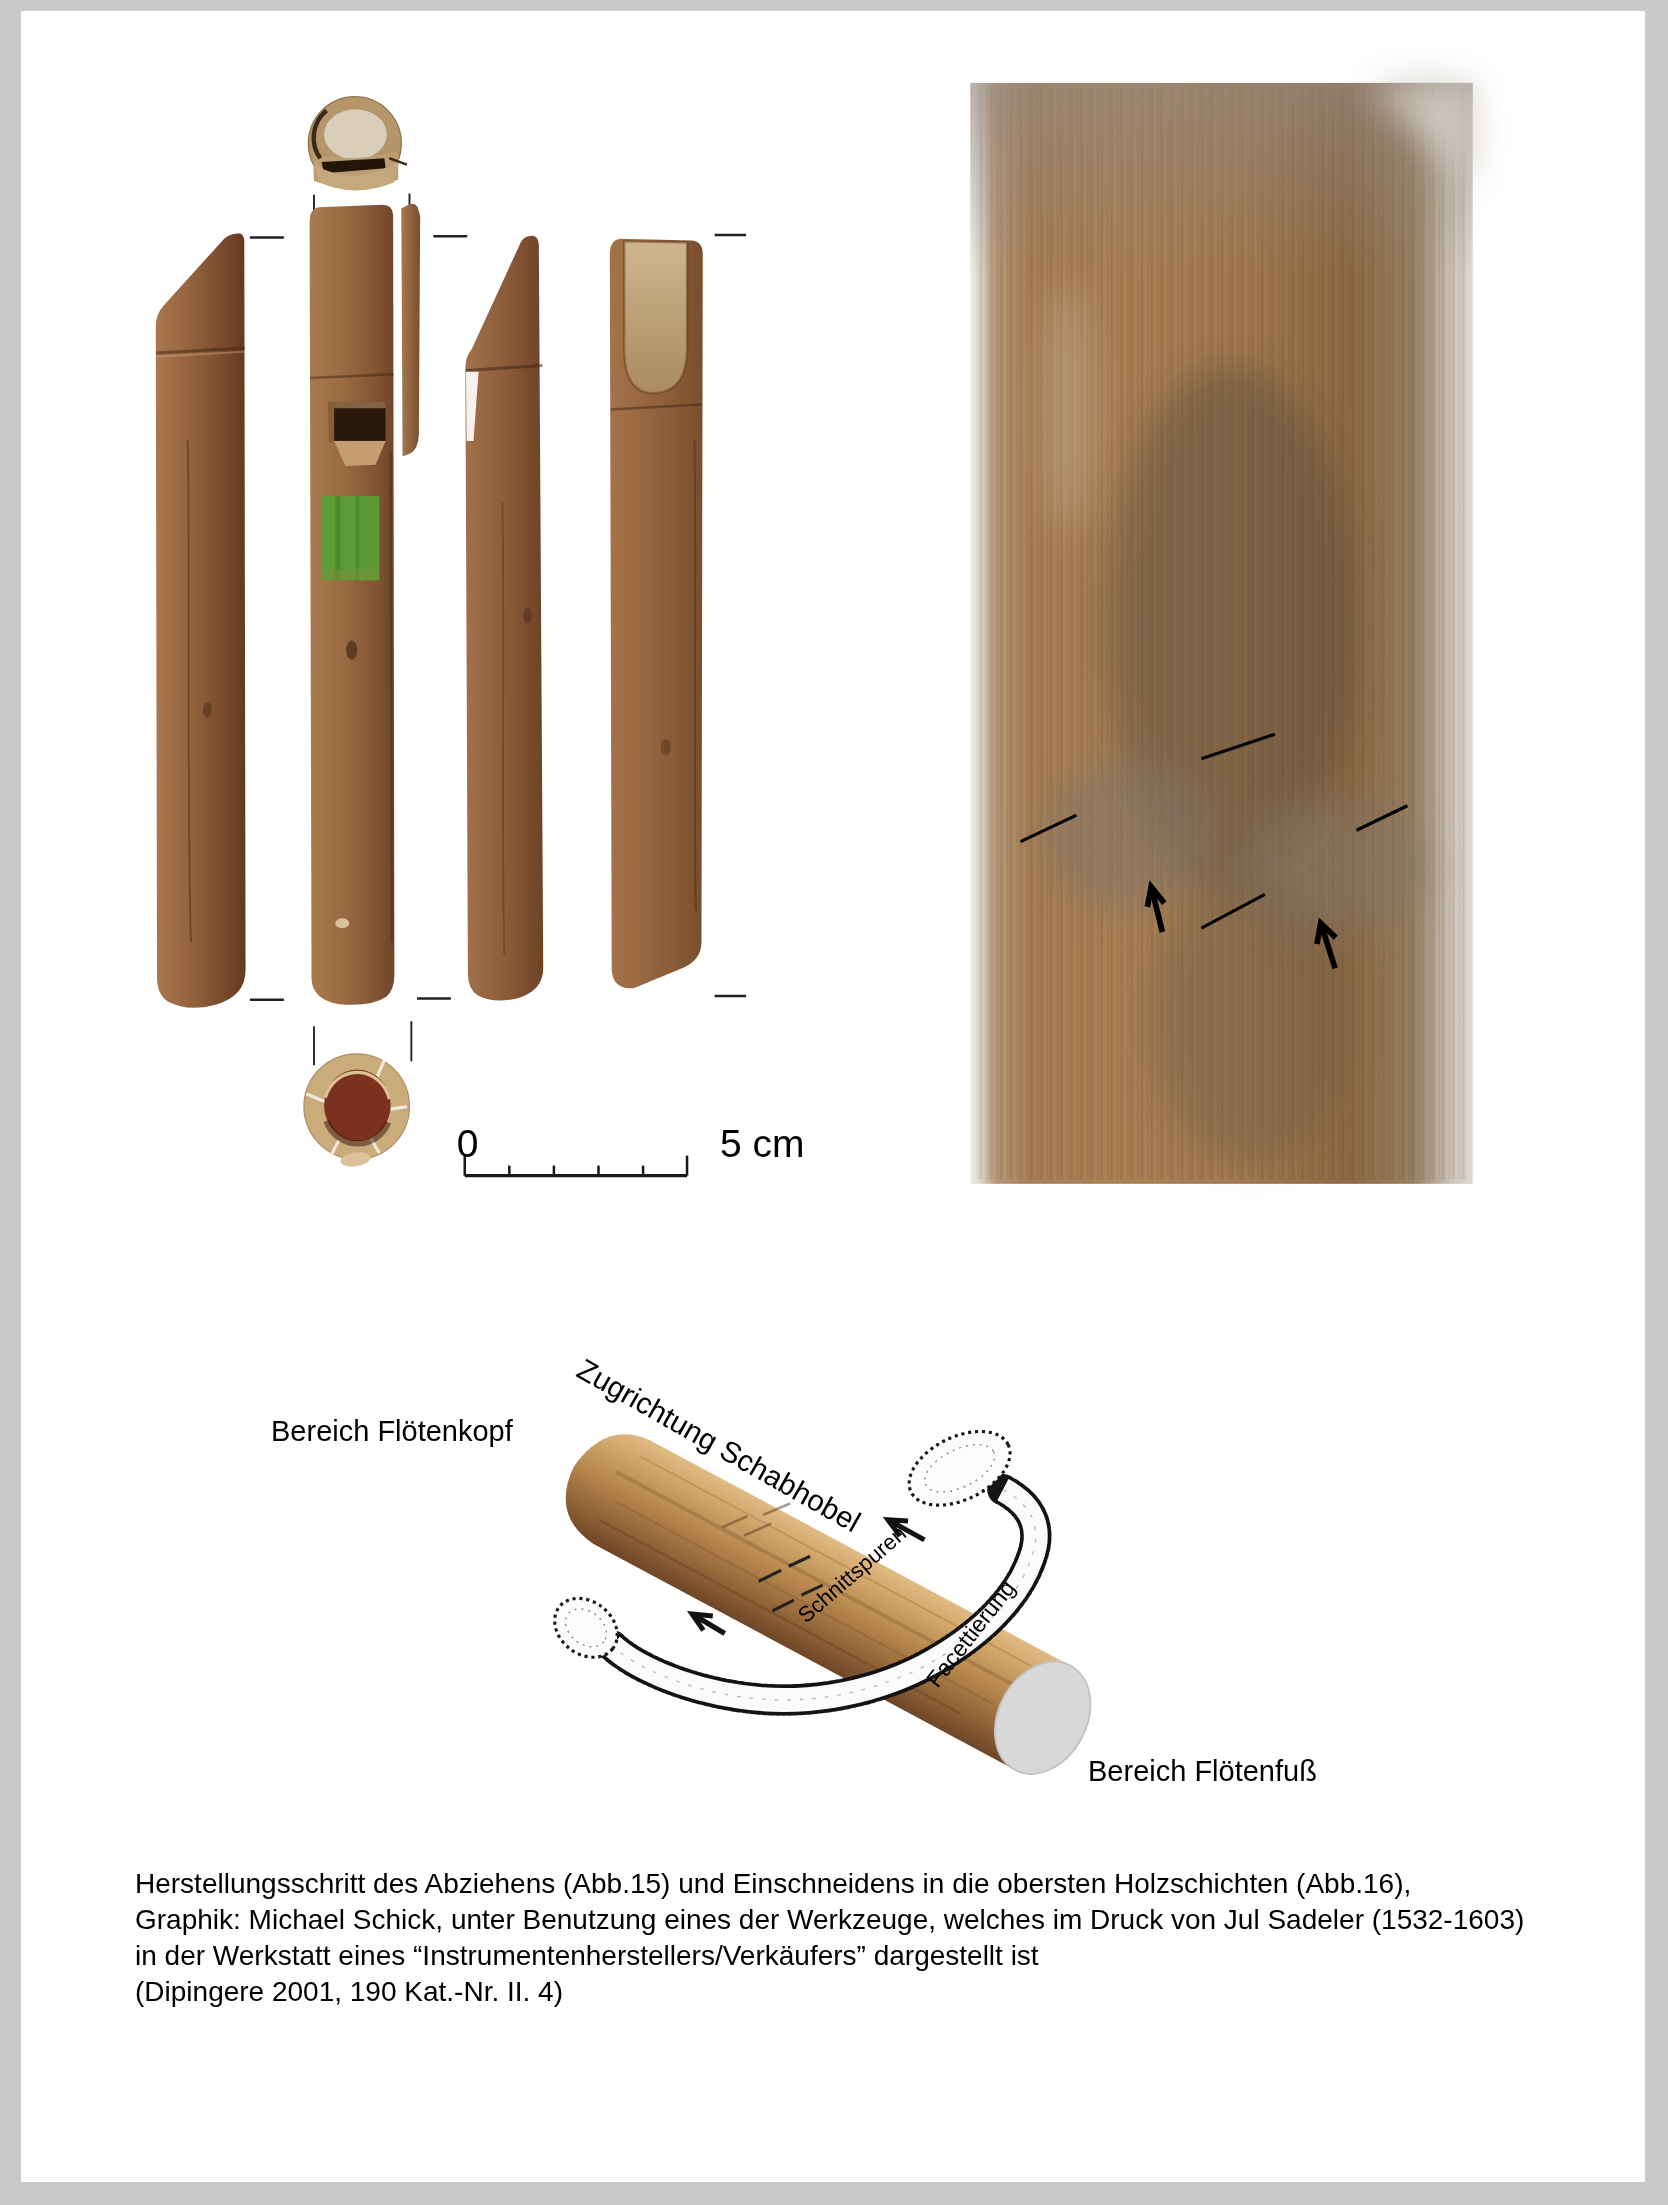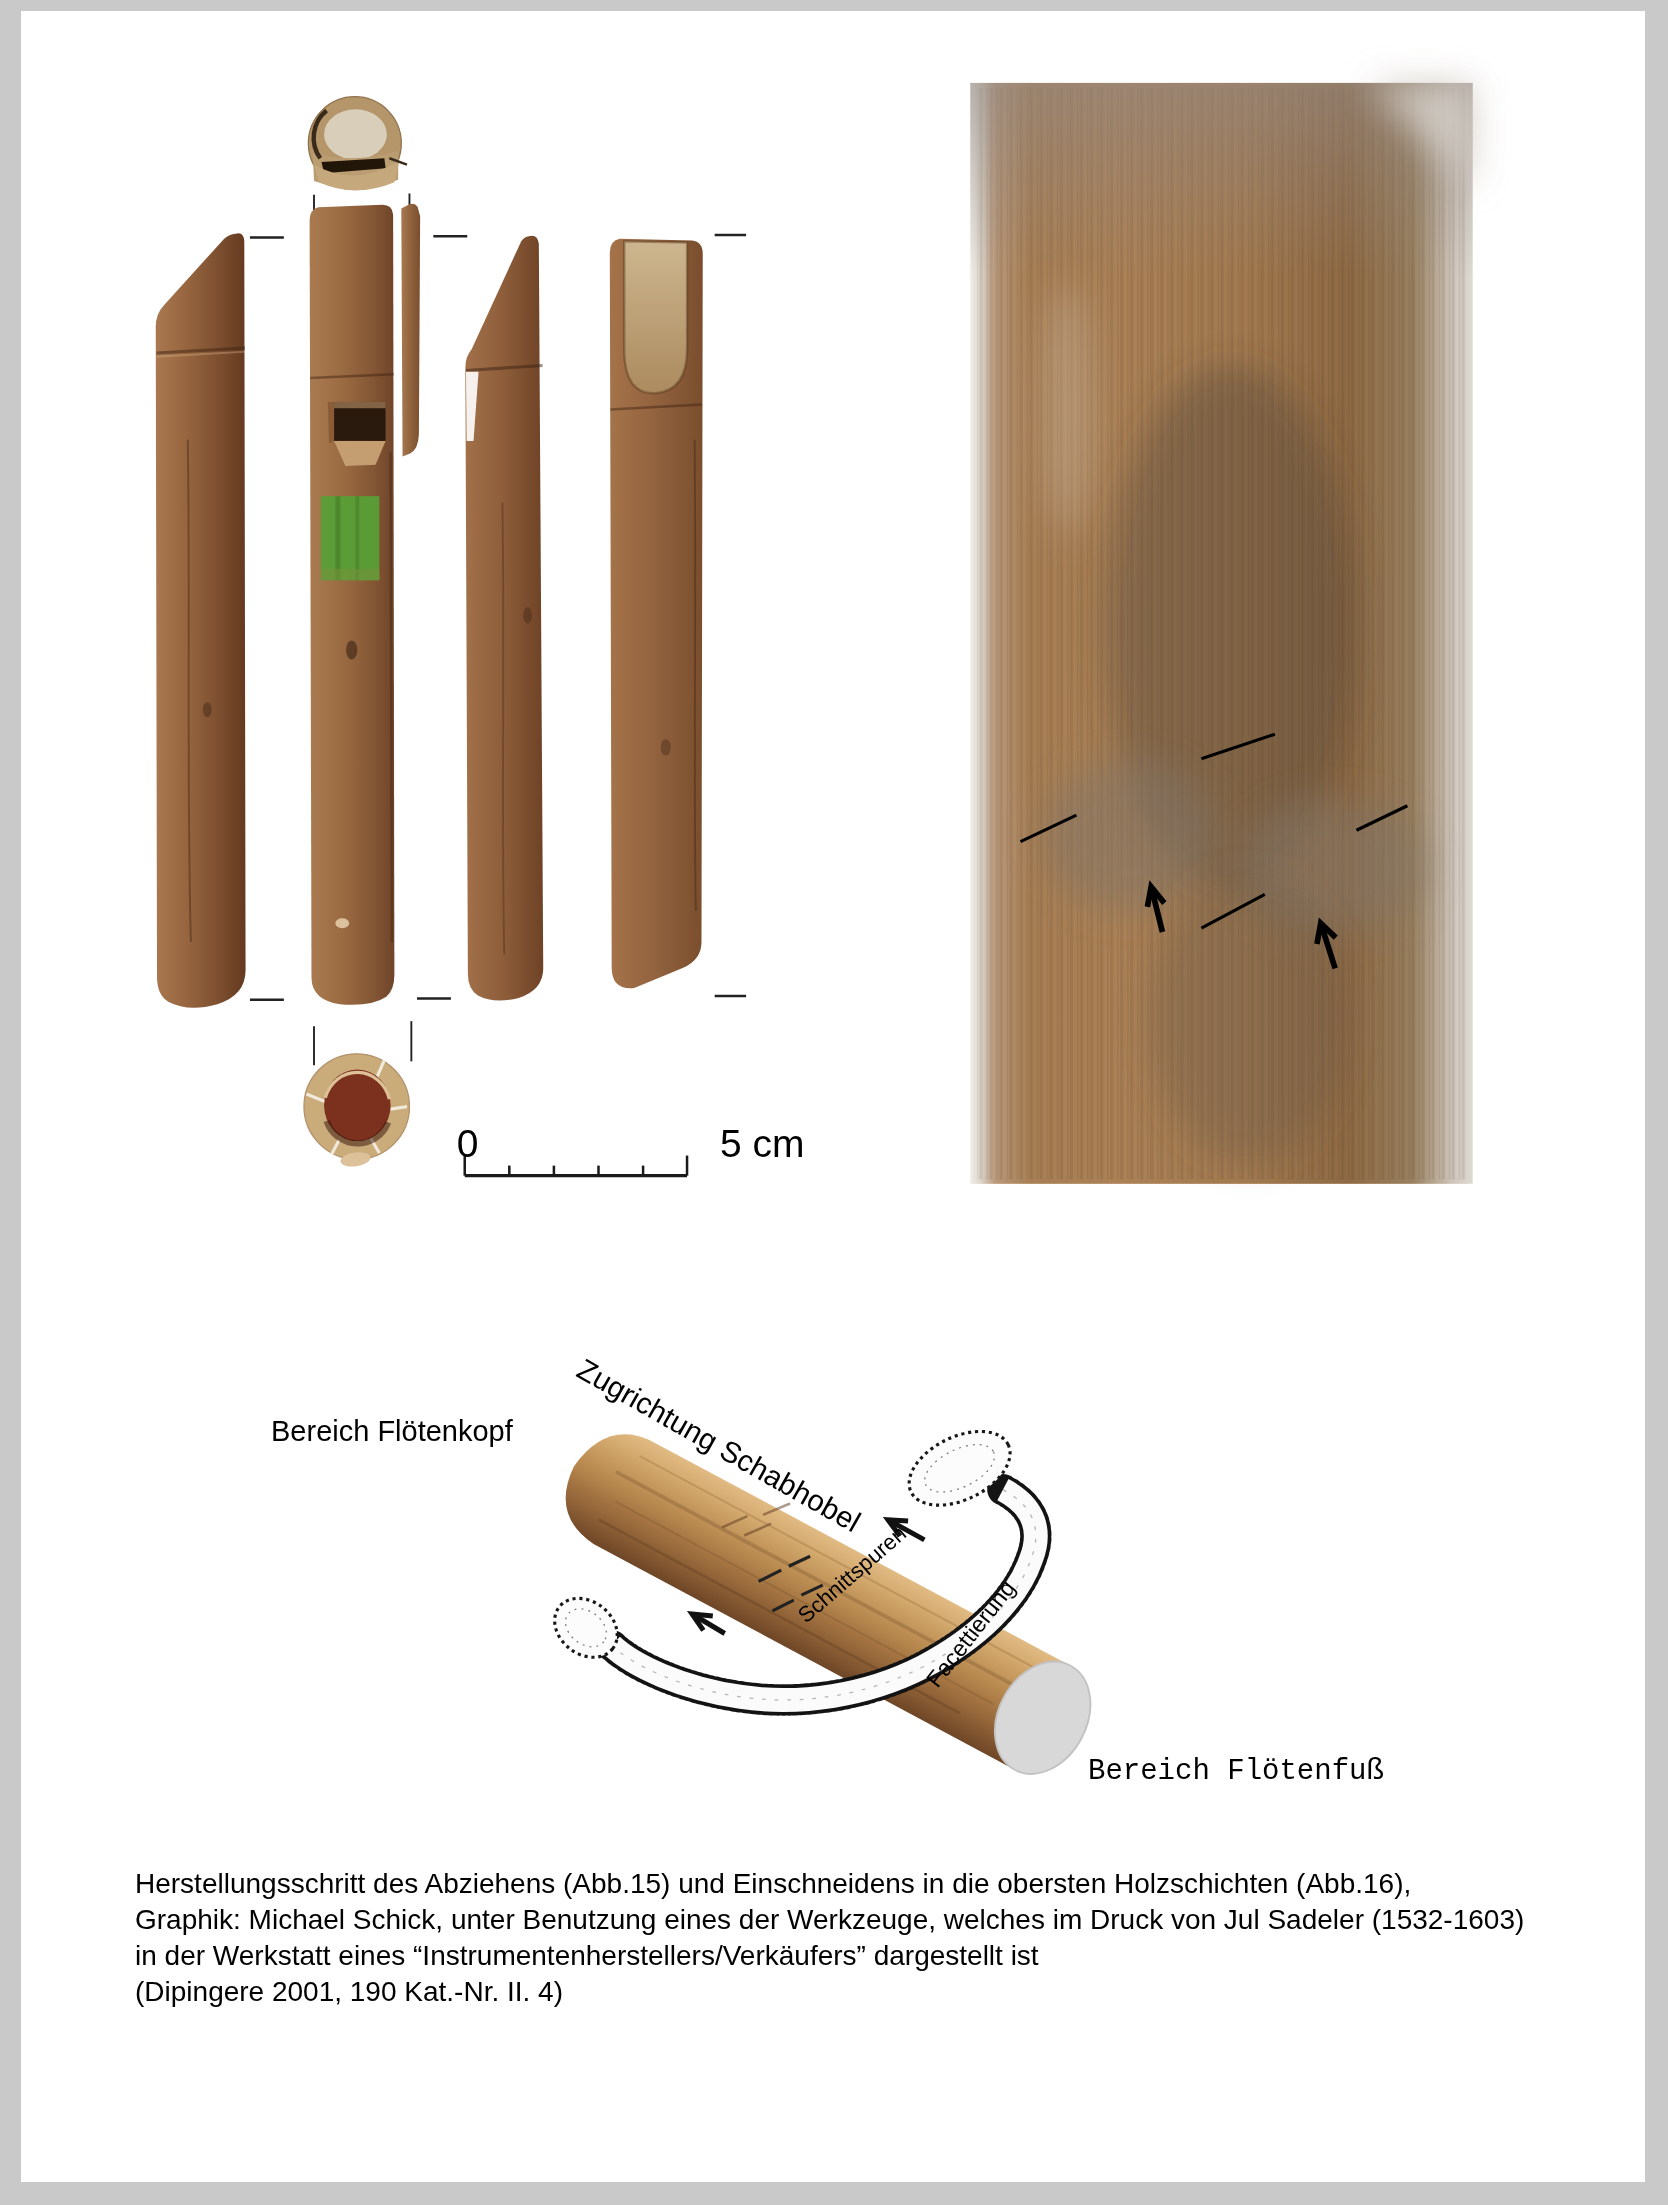--- a/index.html
+++ b/index.html
@@ -15,21 +15,21 @@
     width:1624px; height:2171px;
     background:#ffffff;
   }
   svg.fig { position:absolute; left:0; top:0; }
   .lbl {
     position:absolute; color:#000;
     font-family:"Liberation Sans", sans-serif;
     white-space:nowrap;
   }
   .lbl-head  { left:271px;  top:1387px; font-size:29px;margin-top:28px; }
-  .lbl-foot  { left:1088px; top:1755px; font-size:29px;font-family:Liberation Mono, monospace; }
+  .lbl-foot  { left:1088px; top:1755px; font-size:29px; }
   .lbl-zug   { left:588px;  top:1352px; font-size:29.5px;
                transform:rotate(29.5deg); transform-origin:0 0; }
   .lbl-schnitt { left:793px; top:1609px; font-size:22px;
                transform:rotate(-41deg); transform-origin:0 0; }
   .lbl-facet { left:921px; top:1676px; font-size:23px;
                transform:rotate(-52deg); transform-origin:0 0; }
   .scale-zero { left:452px; top:1122px; width:31px; text-align:center; font-size:39px; }
   .scale-five { left:680px; top:1122px; font-size:39px;margin-left:40px; }
   .caption { position:absolute; left:135px; top:1842px; color:#000;
              font-size:28px; line-height:36px;margin-top:24px; }

